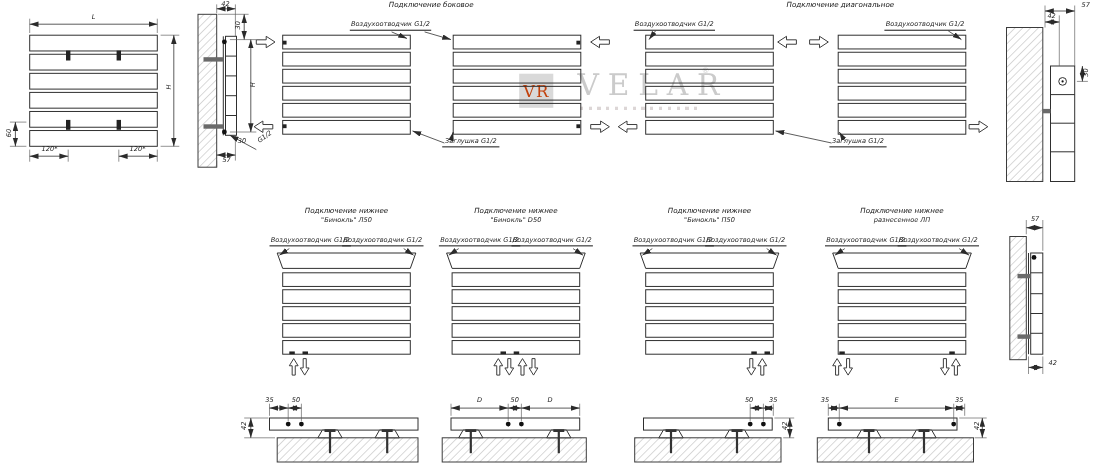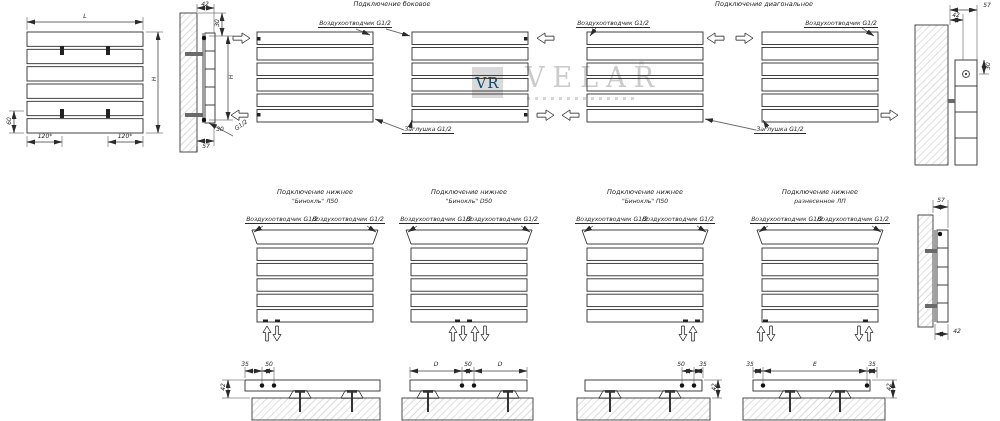--- a/index.html
+++ b/index.html
@@ -9,21 +9,21 @@
   svg#dw{position:absolute;left:0;top:0;z-index:2;}
   .lbl{position:absolute;z-index:3;font-size:6px;font-style:italic;color:#1c1c1c;
        line-height:1;text-align:center;white-space:nowrap;}
   .ttl{font-size:6.5px;color:#161616;}
   .u{border-bottom:0.8px solid #2a2a2a;padding-bottom:1px;}
   .rot{transform:rotate(-90deg);}
   .rotd{transform:rotate(-36deg);}
   
   #wm{position:absolute;z-index:1;left:470px;top:60px;width:230px;height:45px;}
   #wm .box{position:absolute;left:2px;top:7px;width:31px;height:31px;background:#d9d9d9;
-           color:#0c4a6e;font-family:"DejaVu Serif",serif;font-size:15px;
+           color:#c2410c;font-family:"DejaVu Serif",serif;font-size:15px;
            display:flex;align-items:center;justify-content:center;letter-spacing:1px;}
   #wm .name{position:absolute;left:55px;top:2px;font-family:"DejaVu Serif",serif;
             font-size:27px;letter-spacing:8px;color:#cbcbcb;}
   #wm .reg{position:absolute;left:168px;top:0;font-size:7px;color:#cfcfcf;}
   #wm .tag{position:absolute;left:57px;top:37px;width:108px;height:3px;
            background:repeating-linear-gradient(90deg,#dcd6d6 0 3px,transparent 3px 8px);}
 </style>
 </head>
 <body>
 

